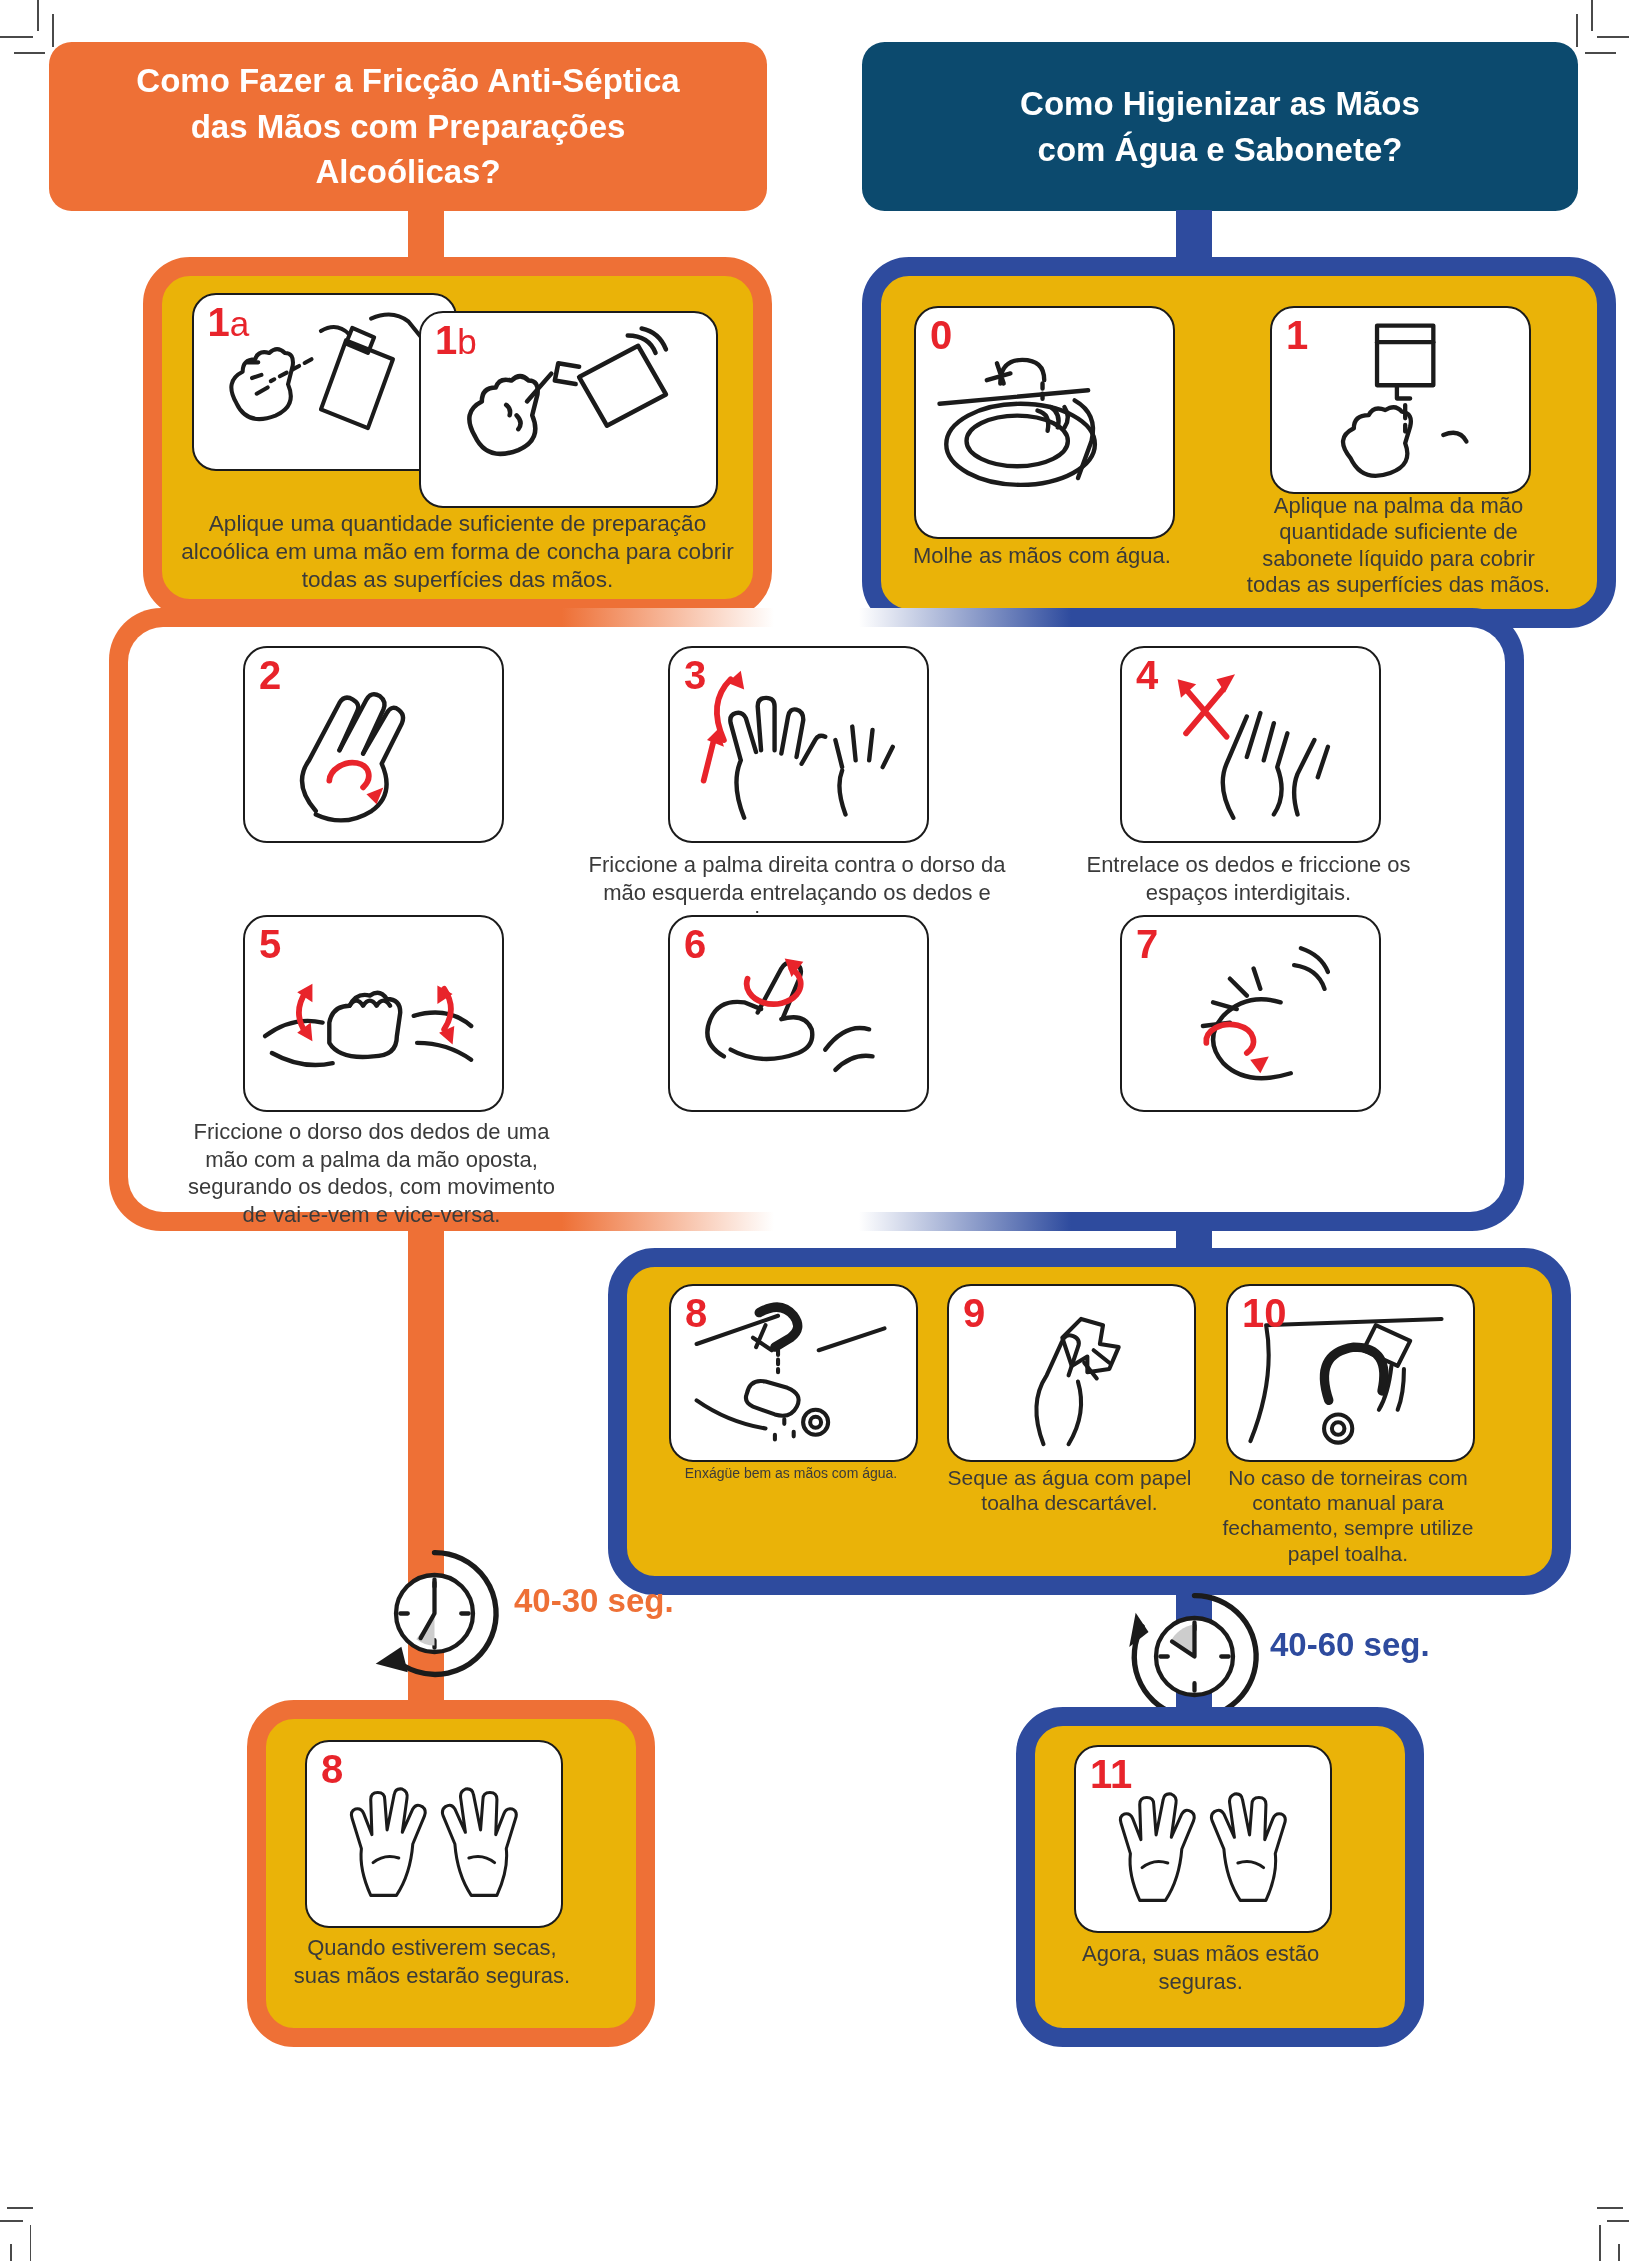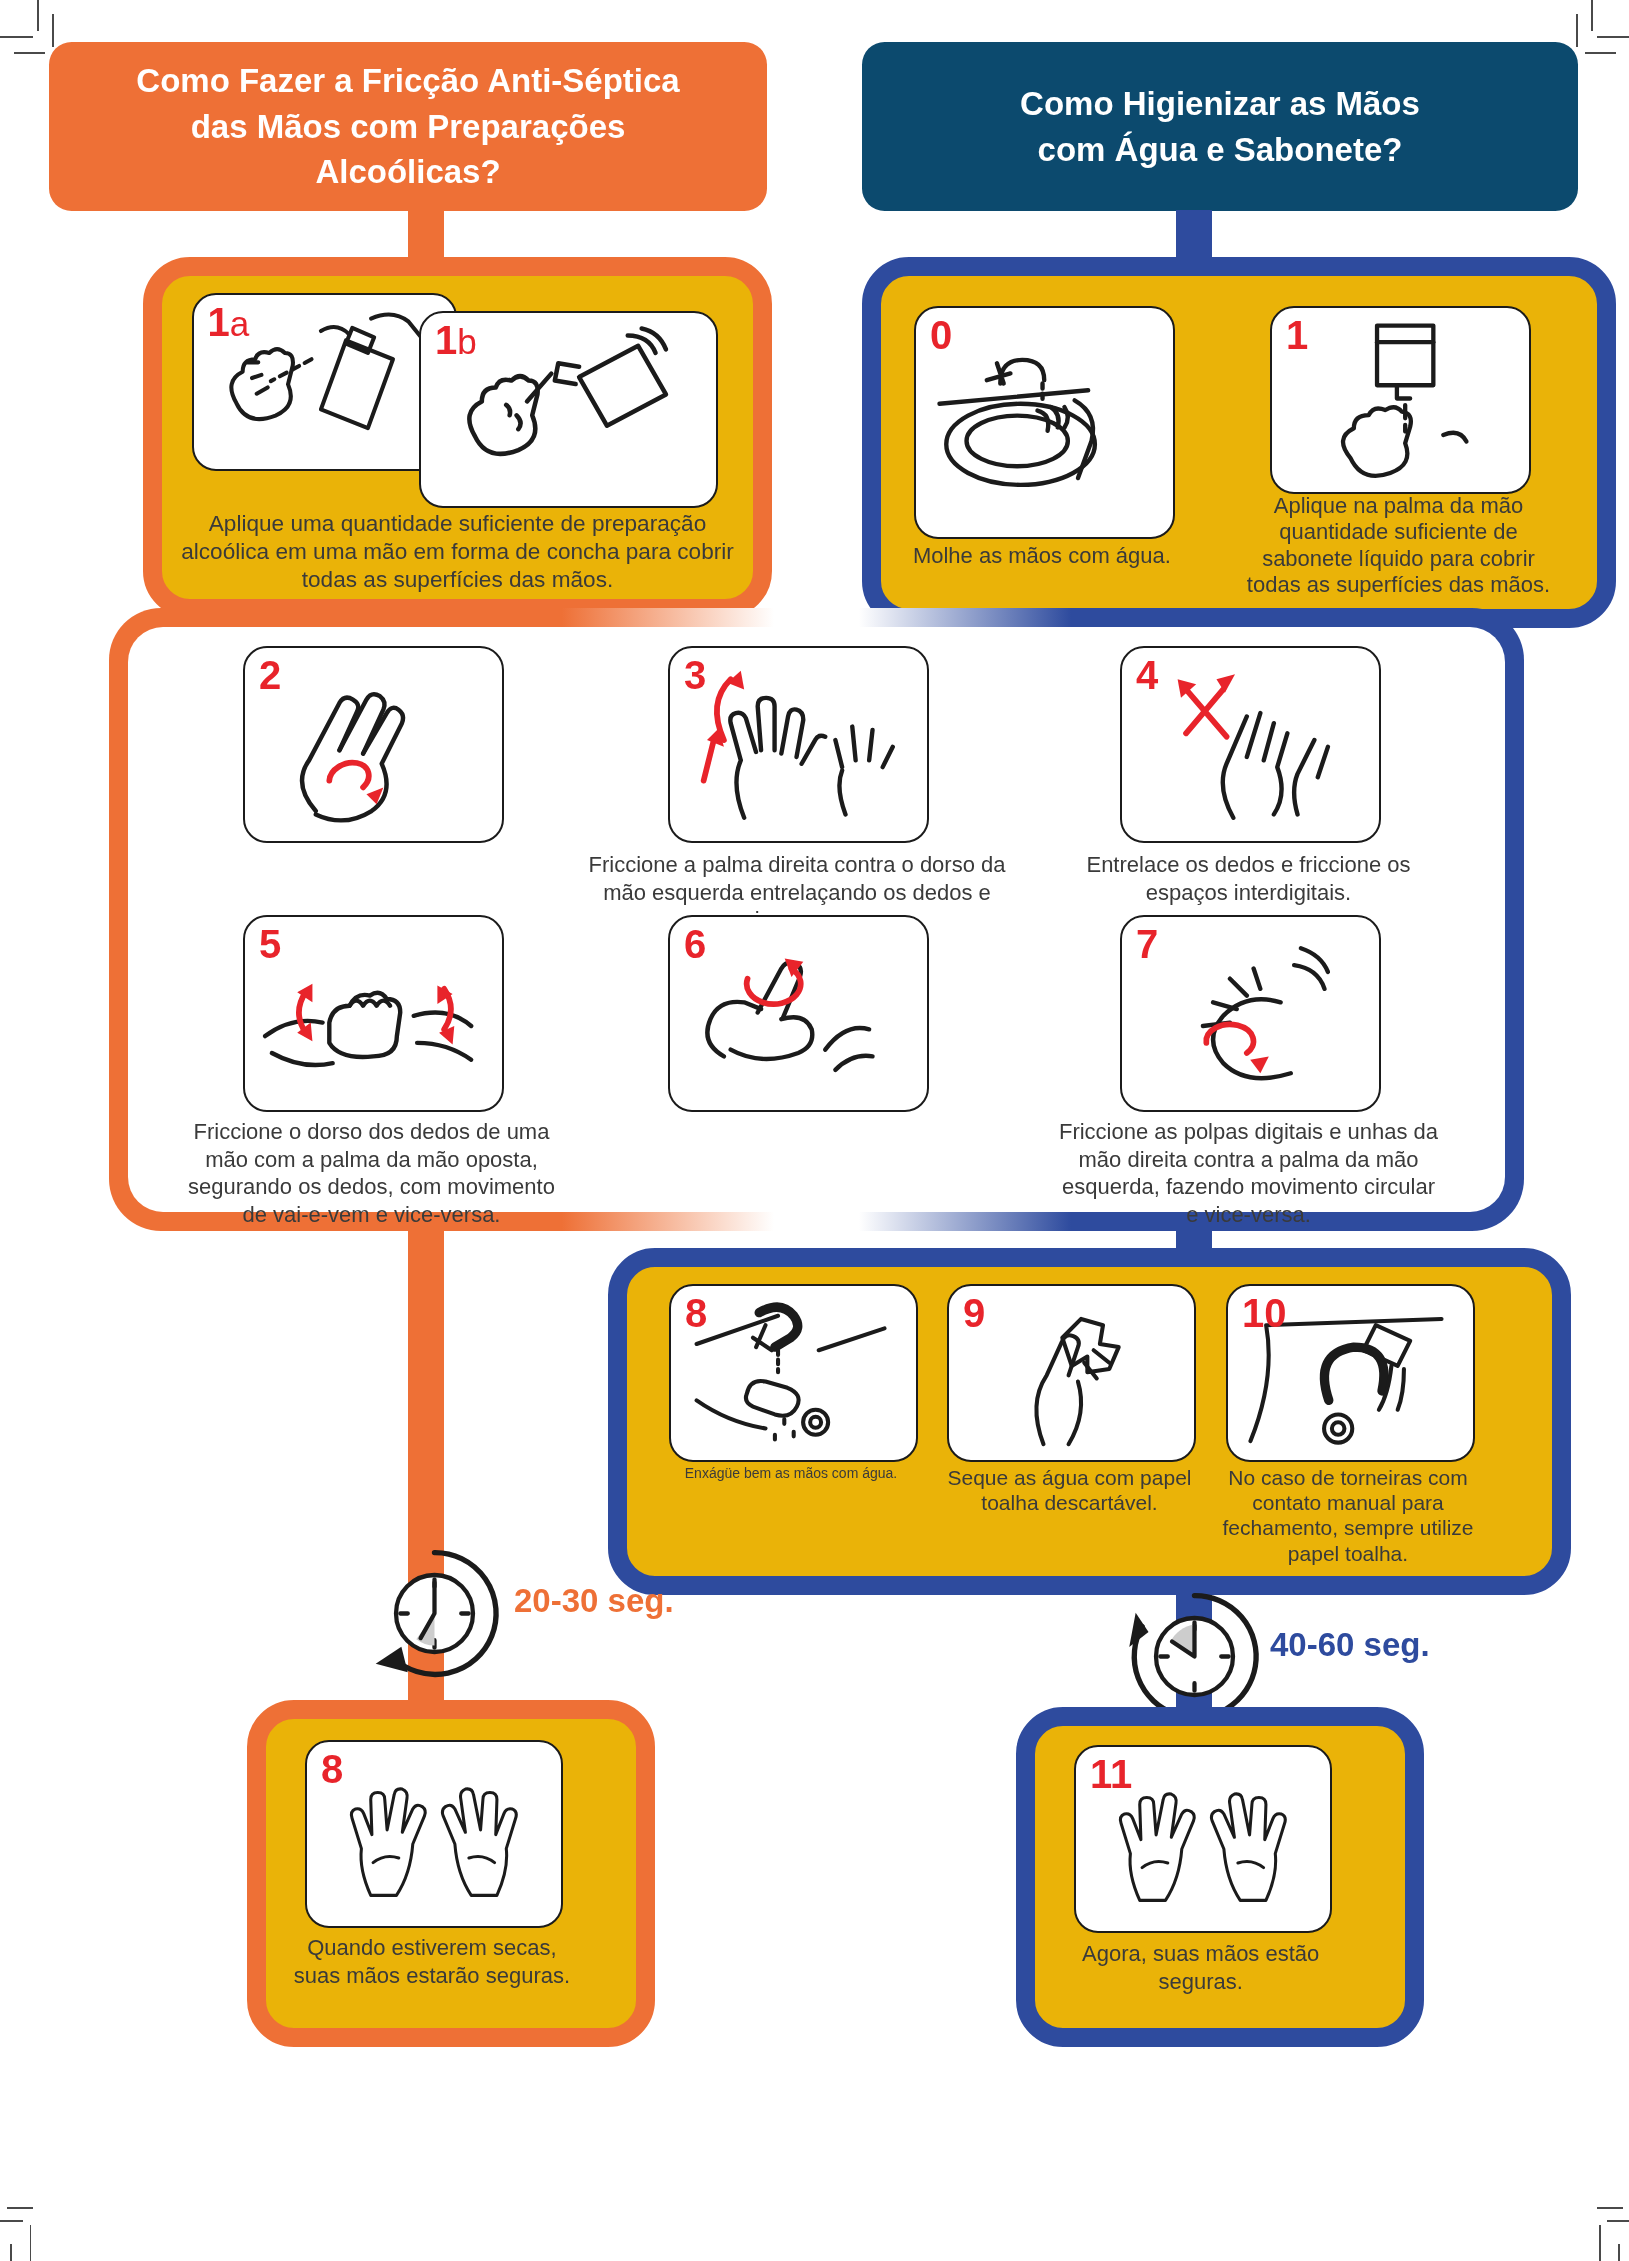--- a/index.html
+++ b/index.html
@@ -199,21 +199,20 @@
       <div class="panel" style="left:992px;top:288px;width:257px;height:193px;">
         <div class="num"><span>7</span></div>
         <svg class="art" viewBox="0 0 140 100">
           <path d="M94 84 q-26 8 -40 -6 q-12 -14 0 -28 q14 -14 34 -8"></path>
           <path d="M58 54 l-16 2 M62 46 l-14 -4 M68 38 l-10 -10 M76 34 l-4 -12"></path>
           <path d="M96 20 q14 2 18 14 M100 10 q12 4 16 14"></path>
           <path class="red" d="M44 66 a14 10 0 1 1 24 6"></path>
           <path class="fillred" d="M70 76 l11 -2 -5 10 z"></path>
         </svg>
       </div>
-      <div class="cap" style="left:925px;top:491px;width:391px;">Friccione as polpas digitais e unhas da mão direita contra a palma da mão esquerda, fazendo movimento circular e vice-versa.</div>
     </div>
   </div>
 
   <div class="frame" style="left:608px;top:1248px;width:925px;height:309px;border:19px solid #2e4b9e;">
     <div class="panel" style="left:42px;top:17.4px;width:245px;height:174px;">
       <div class="num"><span>8</span></div>
       <svg class="art" viewBox="0 0 140 100">
         <path d="M8 30 L60 12 M86 34 L128 20"></path>
         <path d="M48 10 q14 -8 22 2 q6 8 -2 14 l-10 6" class="thick"></path>
         <path d="M44 26 l12 8 M52 18 l-6 14"></path>
@@ -253,21 +252,21 @@
   </div>
 
   <svg class="clock" style="left:365px;top:1544px;" width="139" height="139" viewBox="0 0 130 130">
     <path class="arc" d="M65 8 A57 57 0 1 1 26 106"></path>
     <path class="hd" d="M34 96 L10 112 L40 120 Z"></path>
     <circle class="face" cx="65" cy="65" r="36"></circle>
     <path class="ln" d="M65 33 v7 M65 90 v7 M33 65 h7 M90 65 h7" stroke-width="3"></path>
     <path class="wedge" d="M65 65 L65 95 A30 30 0 0 1 48 89 Z"></path>
     <path class="ln" d="M65 65 V36 M65 65 L52 88"></path>
   </svg>
-  <div class="timer-label" style="left:514px;top:1582px;color:#ee7036;">20-30 seg.</div>
+  <div class="timer-label" style="left:514px;top:1582px;color:#ee7036;">40-30 seg.</div>
 
   <svg class="clock" style="left:1125px;top:1587px;" width="139" height="139" viewBox="0 0 130 130">
     <path class="arc" d="M65 8 A57 57 0 1 1 16 37"></path>
     <path class="hd" d="M22 42 L4 56 L10 24 Z"></path>
     <circle class="face" cx="65" cy="65" r="36"></circle>
     <path class="ln" d="M65 33 v7 M65 90 v7 M33 65 h7 M90 65 h7" stroke-width="3"></path>
     <path class="wedge" d="M65 65 L65 35 A30 30 0 0 0 42 52 Z"></path>
     <path class="ln" d="M65 65 V36 M65 65 L44 51"></path>
   </svg>
   <div class="timer-label" style="left:1270px;top:1626px;color:#2e4b9e;">40-60 seg.</div>

